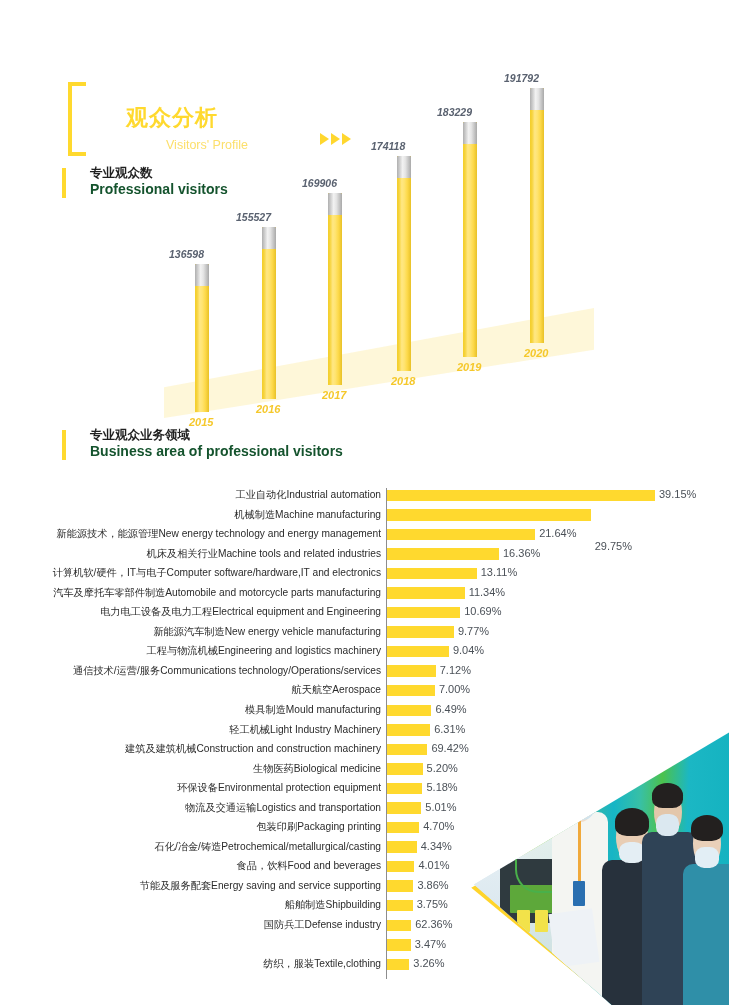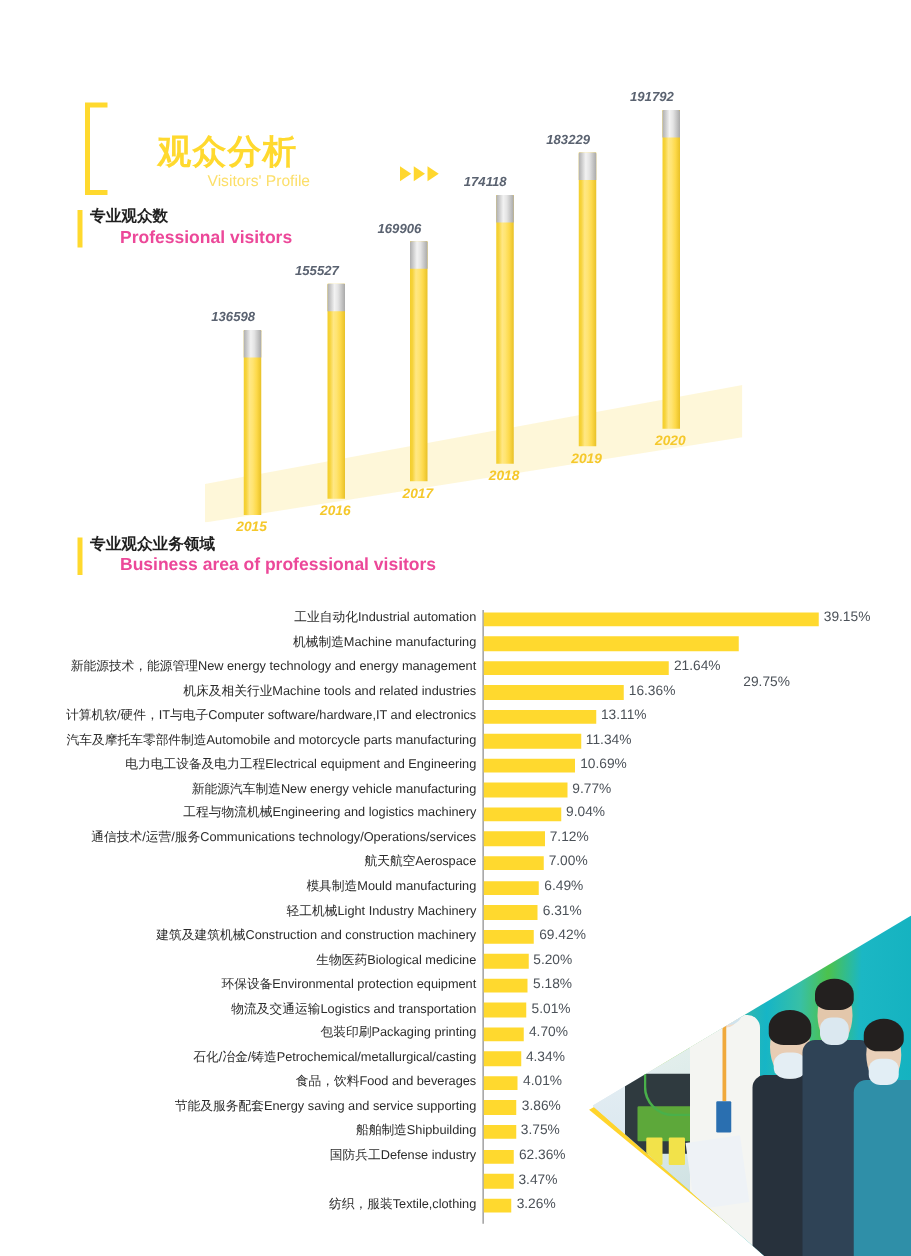--- a/index.html
+++ b/index.html
@@ -31,21 +31,21 @@
   }
   #title-frame-mask {
     position: absolute;
     left: 86px; top: 78px;
     width: 90px; height: 82px;
     background: #ffffff;
   }
   #title-cn {
     position: absolute;
     left: 126px; top: 103px;
-    font-size: 27px;
+    font-size: 22px;
     font-weight: bold;
     color: #FFD92E;
     letter-spacing: 1px;
     white-space: nowrap;
   }
   #title-en {
     position: absolute;
     left: 166px; top: 138px;
     font-size: 12.5px;
     color: #FCDF6A;
@@ -60,43 +60,42 @@
   .arrow-tri {
     width: 0; height: 0;
     border-left: 9px solid #FFD72E;
     border-top: 6.5px solid transparent;
     border-bottom: 6.5px solid transparent;
   }
 
   
   .section-heading {
     position: absolute;
-    padding-left: 10px;
+    padding-left: 28px;
   }
   .section-heading::before {
     content: "";
     position: absolute;
     left: 0; top: 2px;
     width: 4px; height: 30px;
     background: #FFD92E;
   }
   .heading-cn {
     font-size: 12.5px;
     font-weight: bold;
     color: #1f1f1f;
     line-height: 15px;
     white-space: nowrap;
   }
   .heading-en {
     font-size: 14px;
     font-weight: bold;
-    color: #ec4899;
+    color: #14532d;
     line-height: 17px;
     white-space: nowrap;
-    margin-left: 24px;
   }
   #heading-visitors { left: 62px; top: 166px; }
   #heading-business { left: 62px; top: 428px; }
 
   
   #column-chart {
     position: absolute;
     left: 150px; top: 130px;
     width: 460px; height: 285px;
   }

